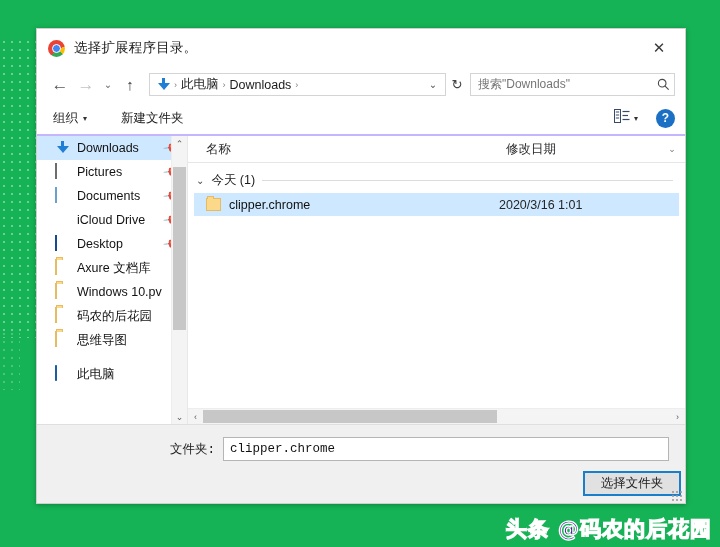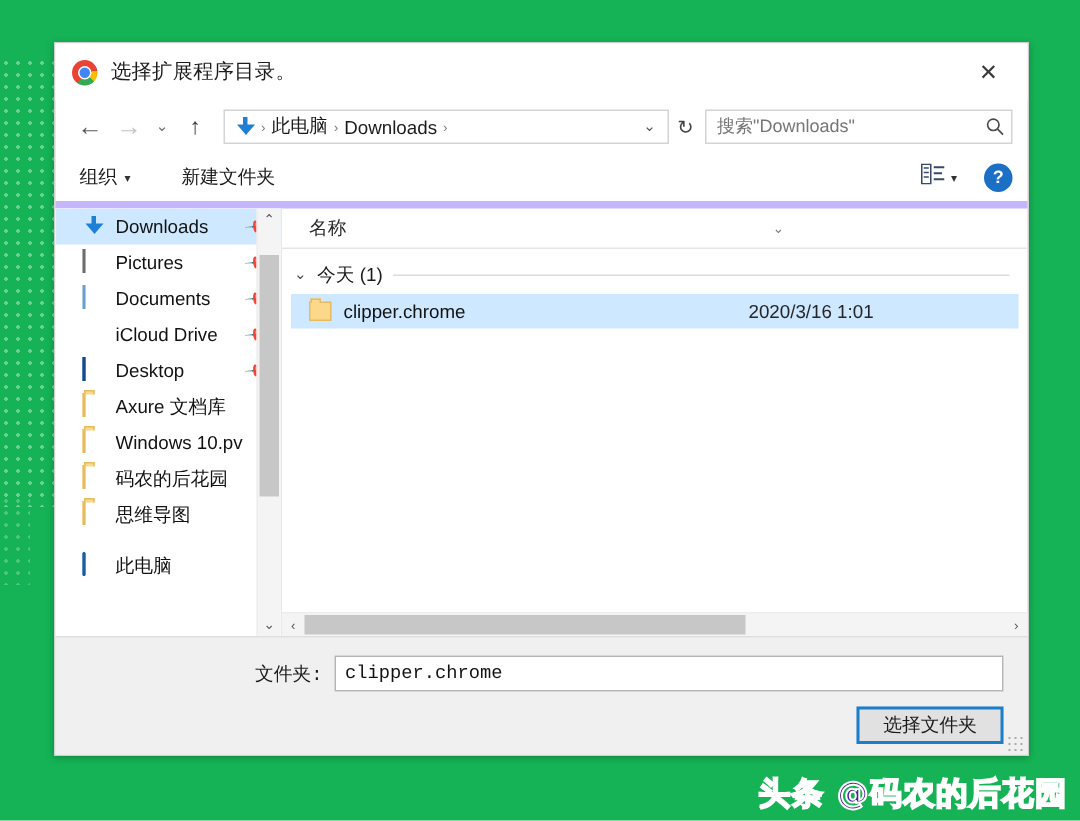--- a/index.html
+++ b/index.html
@@ -61,21 +61,21 @@
   .crumb-sep{font-size:9px;color:#7b7b7b;padding:0 1px;}
   .crumb-drop{width:20px;text-align:center;font-size:10px;color:#555;flex:none;}
   .refresh{width:22px;text-align:center;font-size:13px;color:#444;flex:none;}
   .searchbox{width:205px;height:23px;border:1px solid #d4d4d4;background:#fff;
      display:flex;align-items:center;box-sizing:border-box;flex:none;margin-left:2px;}
   .searchbox .ph{flex:1;font-size:12px;color:#767676;padding-left:7px;white-space:nowrap;overflow:hidden;}
   .mag{width:22px;display:flex;align-items:center;justify-content:center;color:#4a4a4a;font-size:12.5px;}
 
   
   .toolbar{height:32px;display:flex;align-items:center;flex:none;padding:0 10px;
-     border-bottom:5px solid #c4b5fd;}
+     border-bottom:2px solid #c4b5fd;}
   .tb-item{font-size:12.5px;color:#1b1b1b;display:flex;align-items:center;gap:5px;padding:3px 6px;}
   .caret{font-size:8px;color:#333;}
   .tb-spacer{flex:1;}
   .view-icon{display:flex;align-items:center;gap:4px;padding:3px 4px;}
   .help-btn{width:19px;height:19px;border-radius:50%;background:#1b6fc4;color:#fff;
      font-size:12px;font-weight:bold;display:flex;align-items:center;justify-content:center;margin-left:14px;}
 
   
   .body{flex:1;display:flex;min-height:0;}
 
@@ -123,21 +123,21 @@
   .hs-arrow{width:15px;text-align:center;font-size:9px;color:#5a5a5a;}
   .hs-track{flex:1;height:100%;position:relative;}
   .hs-thumb{position:absolute;left:0;top:1px;bottom:1px;width:63%;background:#c7c7c7;}
 
   
   .footer{flex:none;height:78px;background:#f0f0f0;border-top:1px solid #dfdfdf;position:relative;font-family:Liberation Mono, monospace;}
   .fld-row{display:flex;align-items:center;justify-content:flex-end;padding:12px 16px 0 0;gap:8px;}
   .fld-label{font-size:12.5px;color:#1b1b1b;}
   .fld-input{width:446px;height:24px;background:#fff;border:1px solid #b5b5b5;box-sizing:border-box;
      display:flex;align-items:center;padding-left:6px;font-size:12.5px;color:#121212;}
-  .btn-row{display:flex;justify-content:flex-end;gap:12px;padding:10px 16px 0 0;}
+  .btn-row{display:flex;justify-content:flex-end;gap:12px;padding:10px 4px 0 0;}
   .btn{height:25px;min-width:98px;background:#e1e1e1;border:1px solid #adadad;
      display:flex;align-items:center;justify-content:center;font-size:12.5px;color:#1b1b1b;box-sizing:border-box;}
   .btn.primary{border:2px solid #1b7ecb;background:#e1e1e1;}
   .grip{position:absolute;right:3px;bottom:2px;width:11px;height:11px;
      background-image:radial-gradient(#9a9a9a .9px, transparent 1px);background-size:4px 4px;opacity:.8;}
 
   
   .watermark{
      position:absolute;right:8px;bottom:4px;font-size:21px;font-weight:bold;color:#4c1d95;
      -webkit-text-stroke:1.3px #ffffff;letter-spacing:1px;white-space:nowrap;
@@ -293,20 +293,21 @@
         <div class="sb-track">
           <div class="sb-thumb"></div>
         </div>
         <div class="sb-arrow">⌄</div>
       </div>
     </div>
 
     <div class="filepane">
       <div class="colhead">
         <div class="col-name">名称</div>
+        <div class="col-date">修改日期</div>
         <div class="col-chev">⌄</div>
       </div>
 
       <div class="filelist">
         <div class="group">
           <span class="gchev">⌄</span>
           <span class="glabel">今天 (1)</span>
           <span class="gline"></span>
         </div>
 

